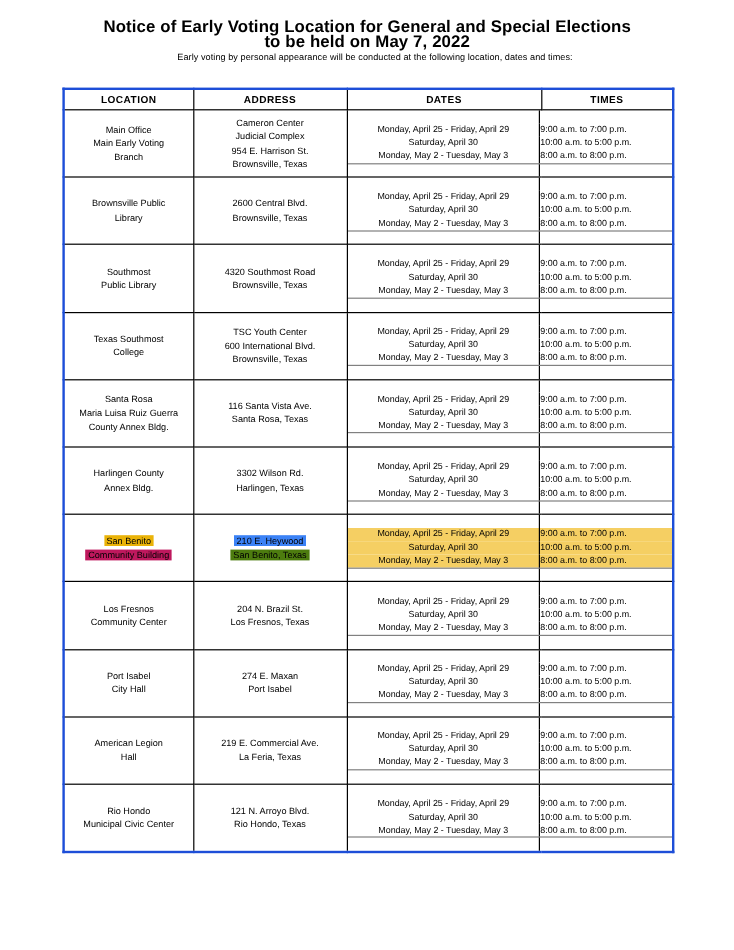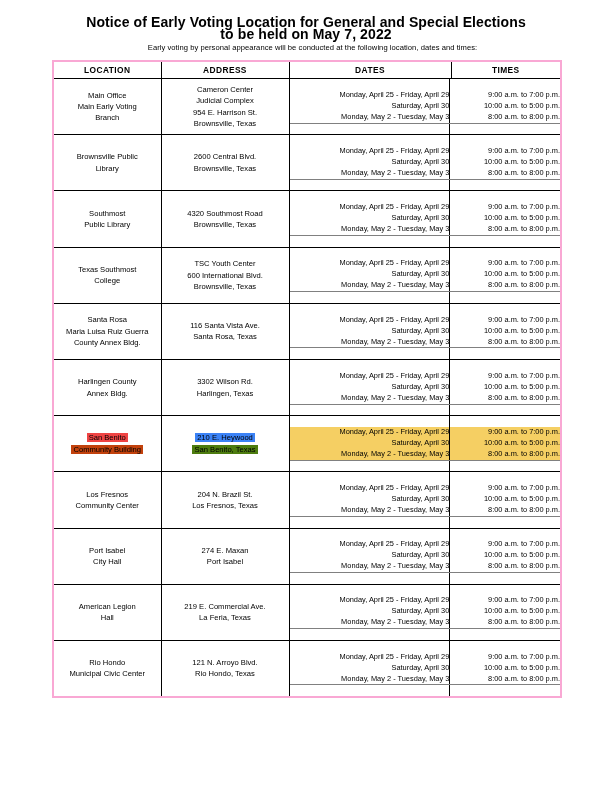--- a/index.html
+++ b/index.html
@@ -51,21 +51,22 @@
   .table-wrap {
     position: absolute;
     top: 60px;
     left: 52px;
     width: 508px;
   }
   table.sched {
     border-collapse: collapse;
     table-layout: fixed;
     width: 508px;
-    border: 2px solid #f9a8d4;
+    border: 2px solid #1d4ed8;
+    margin-top: 13px;
   }
   table.sched col.c-loc   { width: 108px; }
   table.sched col.c-addr  { width: 128px; }
   table.sched col.c-dates { width: 162px; }
   table.sched col.c-times { width: 110px; }
 
   thead th {
     font-size: 8.4px;
     font-weight: bold;
     text-align: center;
@@ -113,27 +114,27 @@
     border: 0;
   }
   table.inner tr.pad td {
     height: 9px;
     border-bottom: 0;
   }
   table.inner tr.pad td.d-cell {
     border-right: 1.6px solid #000;
   }
   td.d-cell {
-    text-align: right;
+    text-align: center;
     padding-left: 2px;
     border-right: 1.6px solid #000 !important;
     border-bottom: 1px solid #808080;
   }
   td.t-cell {
-    text-align: right;
+    text-align: left;
     border-bottom: 1px solid #808080;
   }
   tr.last-data td.d-cell,
   tr.last-data td.t-cell {
     border-bottom: 1px solid #808080;
   }
   tr.pad-top td.d-cell,
   tr.pad-top td.t-cell { border-bottom: 0; }
   tr.pad-bottom td.d-cell,
   tr.pad-bottom td.t-cell { border-bottom: 0; }
@@ -425,22 +426,22 @@
                   <tr class="pad pad-bottom">
                     <td class="d-cell">&nbsp;</td>
                     <td class="t-cell">&nbsp;</td>
                   </tr>
                 </tbody>
               </table>
             </td>
           </tr>
           <tr>
             <td class="loc-cell">
-              <div><span class="hl-inline" style="background: #ef4444;">San Benito</span></div>
-              <div><span class="hl-inline" style="background: #c2410c;">Community Building</span></div>
+              <div><span class="hl-inline" style="background: #eab308;">San Benito</span></div>
+              <div><span class="hl-inline" style="background: #be185d;">Community Building</span></div>
             </td>
             <td class="addr-cell">
               <div><span class="hl-inline" style="background: #3b82f6;">210 E. Heywood</span></div>
               <div><span class="hl-inline" style="background: #4d7c0f;">San Benito, Texas</span></div>
             </td>
             <td class="sched-cell" colspan="2">
               <table class="inner">
                 <colgroup>
                   <col class="i-dates">
                   <col class="i-times">

